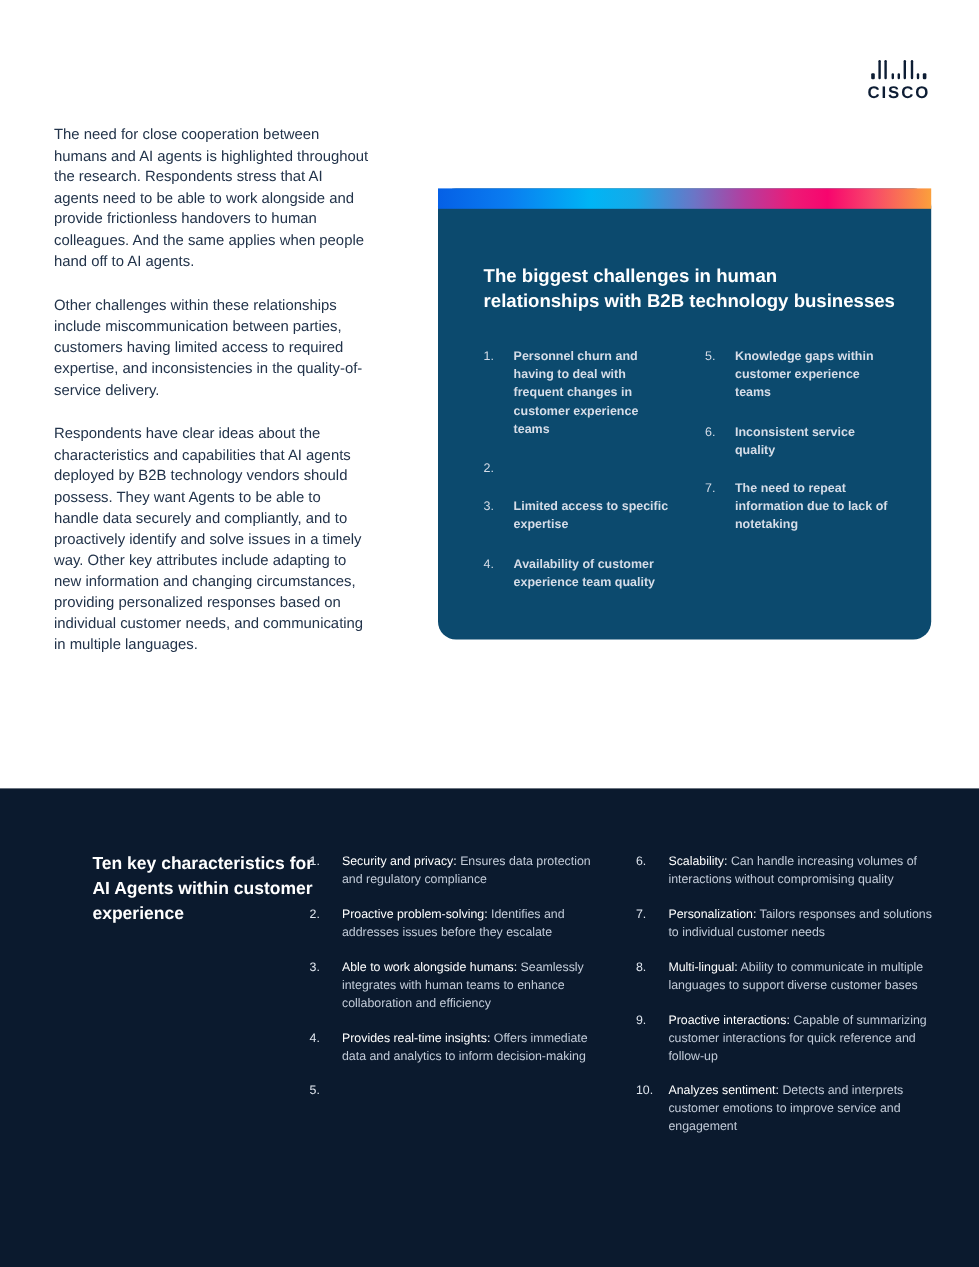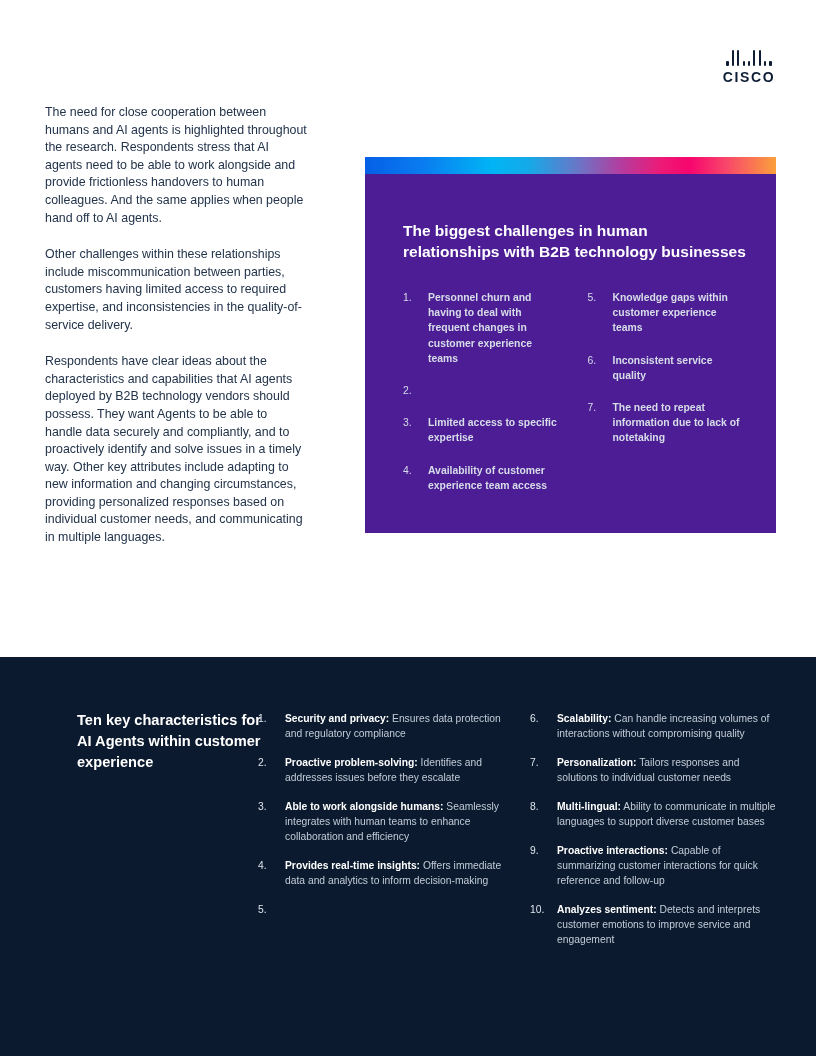--- a/index.html
+++ b/index.html
@@ -58,21 +58,22 @@
     color: #22334a;
     margin-bottom: 19px;
   }
 
   
   .panel {
     position: absolute;
     left: 365px;
     top: 157px;
     width: 411px;
-    background: #4c1d95;
+    background: #0c4a6e;
+    border-radius: 15px;
   }
   .panel-gradient {
     height: 17px;
     width: 100%;
     background: linear-gradient(to right,
       #0560e6 0%,
       #0a7cf0 14%,
       #00b5f5 31%,
       #16a9e8 40%,
       #6b75c6 52%,
@@ -156,21 +157,21 @@
     width: 27px;
     flex-shrink: 0;
   }
   .char-item .ctxt {
     color: #c3ccd9;
     font-size: 10.3px;
     line-height: 15px;
   }
   .char-item .ctxt b {
     color: #ffffff;
-    font-weight: 700;
+    font-weight: 400;
   }
 </style>
 </head>
 <body>
 
 <div class="logo">
   <div class="logo-bars">
       <i class="s"></i>
       <i class="t"></i>
       <i class="t"></i>
@@ -202,21 +203,21 @@
           </div>
           <div class="num-item">
             <div class="num">2.</div>
           </div>
           <div class="num-item">
             <div class="num">3.</div>
             <div class="txt">Limited access to specific expertise</div>
           </div>
           <div class="num-item">
             <div class="num">4.</div>
-            <div class="txt">Availability of customer experience team access</div>
+            <div class="txt">Availability of customer experience team quality</div>
           </div>
         </div>
       <div class="panel-col" id="chal-right">
           <div class="num-item">
             <div class="num">5.</div>
             <div class="txt">Knowledge gaps within customer experience teams</div>
           </div>
           <div class="num-item">
             <div class="num">6.</div>
             <div class="txt">Inconsistent service quality</div>

